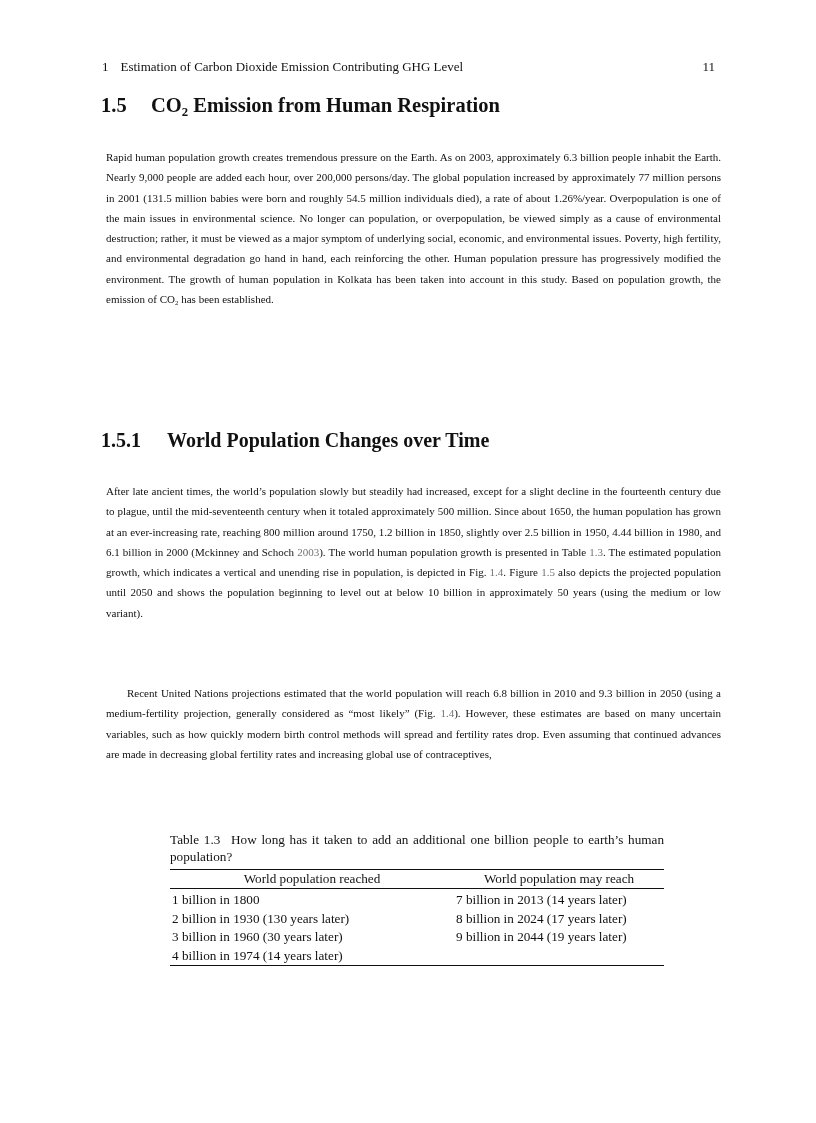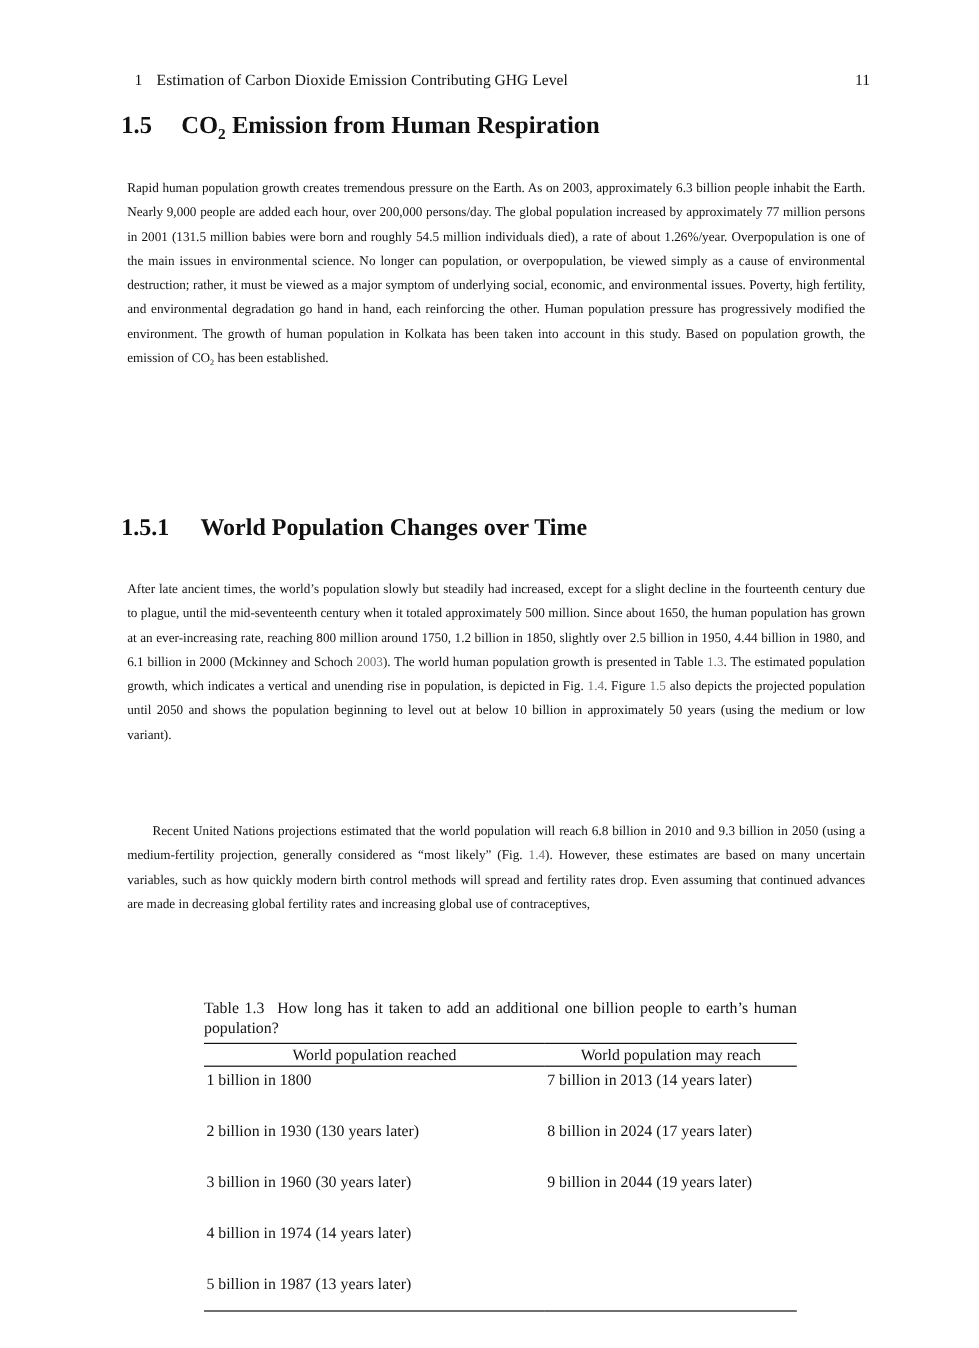--- a/index.html
+++ b/index.html
@@ -1,21 +1,21 @@
 <!DOCTYPE html>
 <html><head>
   <meta charset="utf-8">
   <style>
     html, body { margin: 0; padding: 0; background: #ffffff; }
     body {
       width: 816px; height: 1123px; position: relative; overflow: hidden;
       font-family: "Liberation Serif", "DejaVu Serif", serif; color: #111;
     }
     .running-head {
-      position: absolute; left: 112px; top: 59px; width: 613px;
+      position: absolute; left: 102px; top: 59px; width: 613px;
       font-size: 13px; display: flex; justify-content: space-between;
     }
     .running-head .chap-num { margin-right: 12px; }
     h2.section {
       position: absolute; left: 101px; top: 94px; margin: 0;
       font-size: 20.5px; font-weight: bold; white-space: nowrap;
     }
     h2.section .num { display: inline-block; width: 50px; }
     h3.subsection {
       position: absolute; left: 101px; top: 429px; margin: 0;
@@ -34,21 +34,21 @@
       position: absolute; left: 170px; top: 832px; width: 494px;
     }
     .caption { font-size: 13.2px; line-height: 16.5px; text-align: justify; margin: 0 0 4px 0; }
     .caption b { font-weight: normal; margin-right: 6px; }
     table { width: 100%; border-collapse: collapse; font-size: 13.2px; }
     thead th {
       text-align: center; font-weight: normal; padding: 1px 2px 1px 2px;
       border-top: 1.5px solid #111; border-bottom: 1.5px solid #111;
       line-height: 16px;
     }
-    tbody td { padding: 12px 2px; line-height: 18.6px; vertical-align: top; }
+    tbody td { padding: 0 2px; line-height: 18.6px; vertical-align: top; }
     tbody tr:first-child td { padding-top: 2px; }
     tbody tr:last-child td { border-bottom: 1.5px solid #111; }
     .col1 { width: 280px; }
   </style>
 </head>
 <body>
 
 <div class="running-head">
   <span>
     <span class="chap-num">1</span><span>Estimation of Carbon Dioxide Emission Contributing GHG Level</span>
@@ -89,19 +89,15 @@
         <td>8 billion in 2024 (17 years later)</td>
       </tr>
       <tr>
         <td>3 billion in 1960 (30 years later)</td>
         <td>9 billion in 2044 (19 years later)</td>
       </tr>
       <tr>
         <td>4 billion in 1974 (14 years later)</td>
         <td></td>
       </tr>
-      <tr>
-        <td>5 billion in 1987 (13 years later)</td>
-        <td></td>
-      </tr>
     </tbody>
   </table>
 </div>
 
 </body></html>

